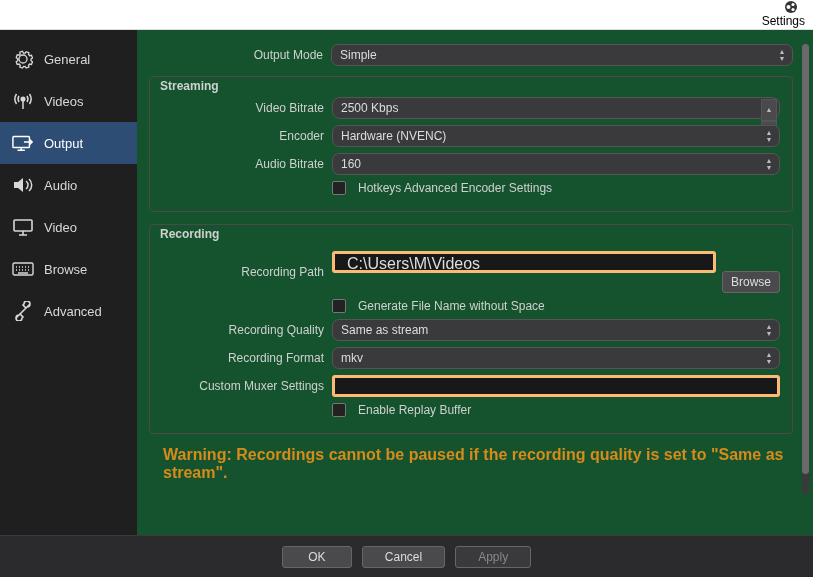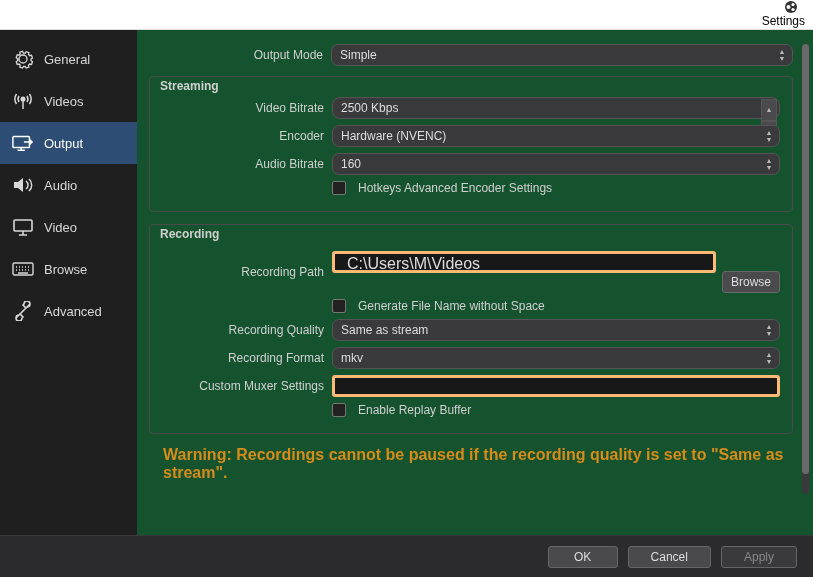--- a/index.html
+++ b/index.html
@@ -161,21 +161,21 @@
     text-align:right;
   }
   .checkbox {
     width:14px;height:14px;border:1px solid #777;background:#222;border-radius:2px;display:inline-block;margin-right:6px;vertical-align:middle;
   }
   .footer {
     height: 42px;
     background: #2b2b2e;
     display:flex;
     align-items:center;
-    justify-content:flex-end;
+    justify-content:center;
     gap:10px;
     padding:0 16px;
     border-top: 1px solid #3a3a3c;
   }
   .footer .fbtn {
     background:#4a4a4c;border:1px solid #666;border-radius:3px;color:#ddd;
     height:22px;padding:0 22px;font-size:12px;cursor:pointer;
     display:flex;align-items:center;justify-content:center;
     min-width:70px;
   }

